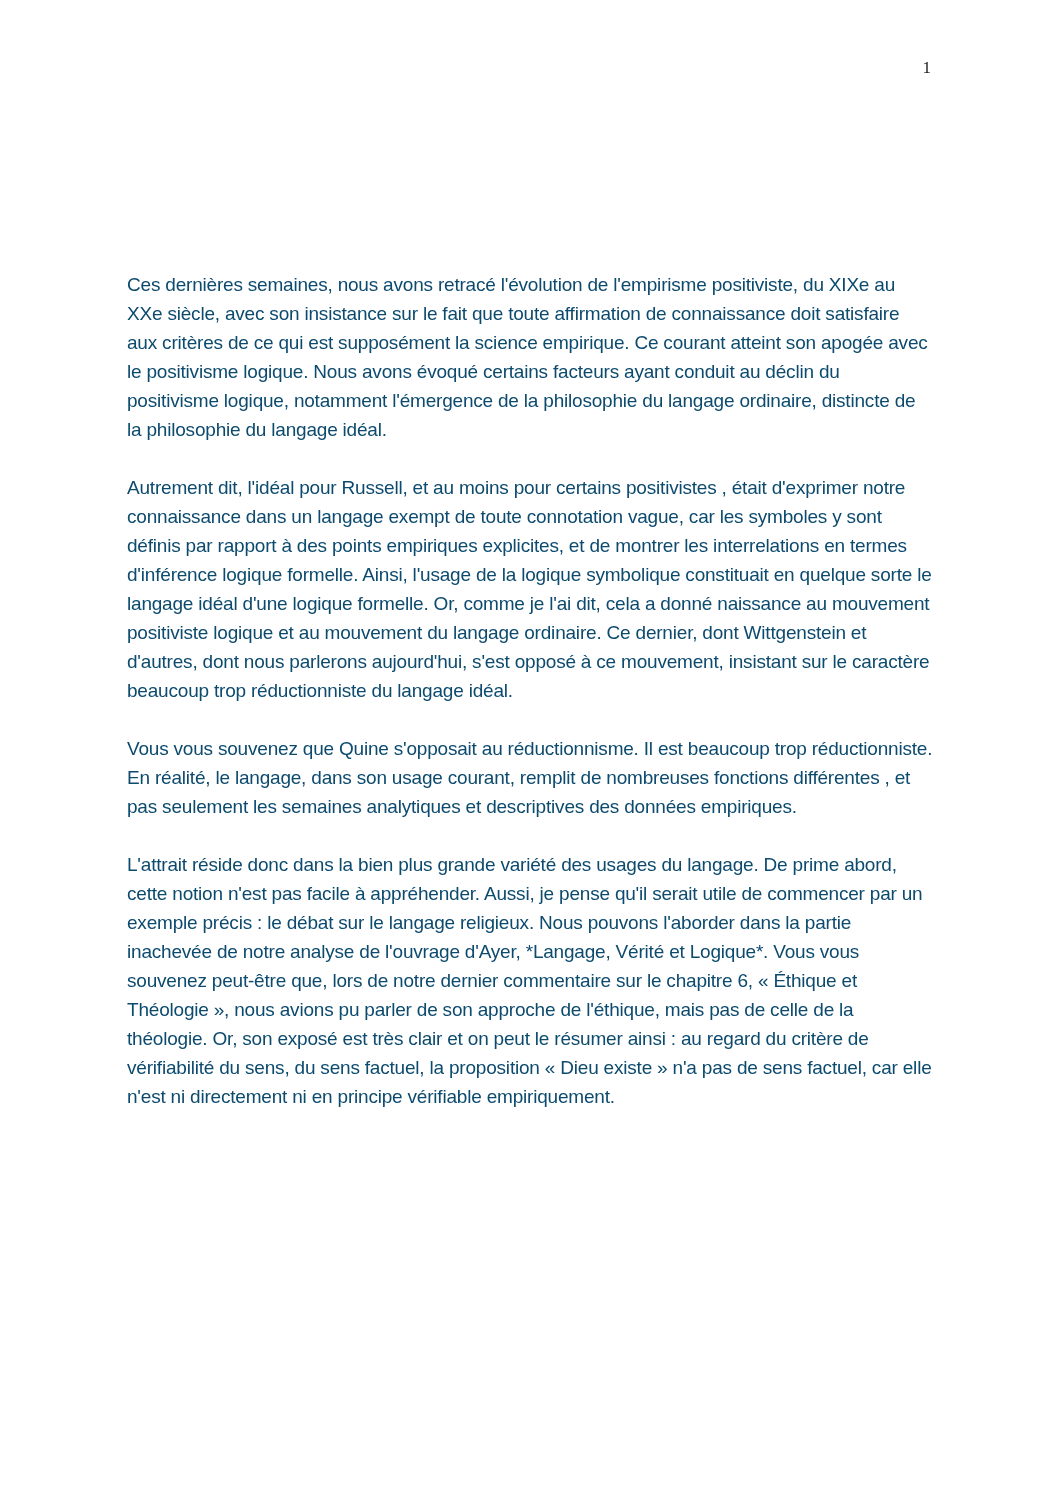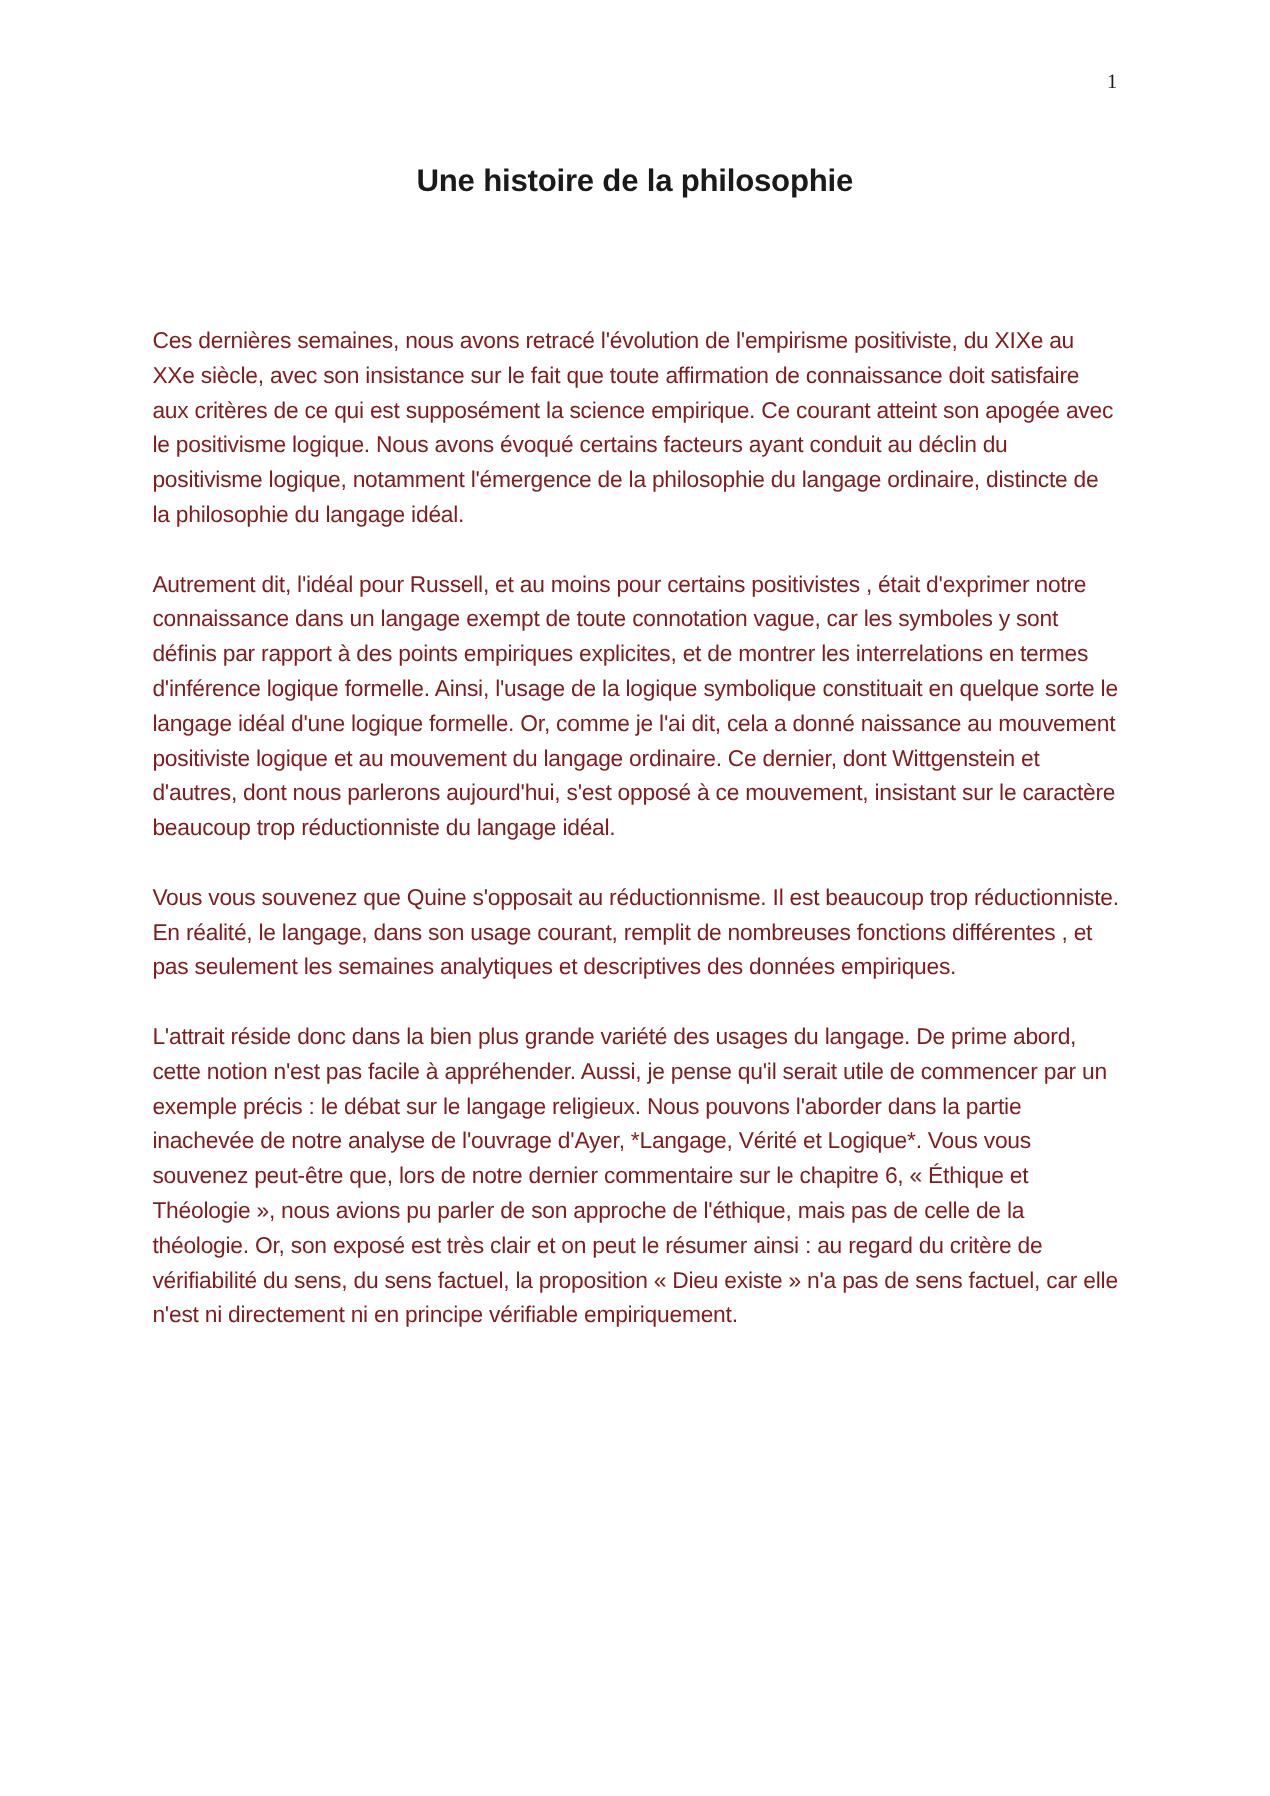--- a/index.html
+++ b/index.html
@@ -45,33 +45,32 @@
     top: 270px;
     left: 127px;
     width: 806px;
   }
 
   .content p {
     font-size: 19px;
     line-height: 29px;
     letter-spacing: -0.2px;
     margin-bottom: 29px;
-    color: #7f1d1d;
+    color: #0c4a6e;
     text-align: left;
   }
 </style>
 </head>
 <body>
 
 <div class="page">
 
   <div class="page-number">1</div>
 
   <div class="title-block">
-    <div class="title-line">Une histoire de la philosophie</div>
   </div>
 
   <div class="content">
     <p>Ces dernières semaines, nous avons retracé l'évolution de l'empirisme positiviste, du XIXe au XXe siècle, avec son insistance sur le fait que toute affirmation de connaissance doit satisfaire aux critères de ce qui est supposément la science empirique. Ce courant atteint son apogée avec le positivisme logique. Nous avons évoqué certains facteurs ayant conduit au déclin du positivisme logique, notamment l'émergence de la philosophie du langage ordinaire, distincte de la philosophie du langage idéal.</p>
     <p>Autrement dit, l'idéal pour Russell, et au moins pour certains positivistes , était d'exprimer notre connaissance dans un langage exempt de toute connotation vague, car les symboles y sont définis par rapport à des points empiriques explicites, et de montrer les interrelations en termes d'inférence logique formelle. Ainsi, l'usage de la logique symbolique constituait en quelque sorte le langage idéal d'une logique formelle. Or, comme je l'ai dit, cela a donné naissance au mouvement positiviste logique et au mouvement du langage ordinaire. Ce dernier, dont Wittgenstein et d'autres, dont nous parlerons aujourd'hui, s'est opposé à ce mouvement, insistant sur le caractère beaucoup trop réductionniste du langage idéal.</p>
     <p>Vous vous souvenez que Quine s'opposait au réductionnisme. Il est beaucoup trop réductionniste. En réalité, le langage, dans son usage courant, remplit de nombreuses fonctions différentes , et pas seulement les semaines analytiques et descriptives des données empiriques.</p>
     <p>L'attrait réside donc dans la bien plus grande variété des usages du langage. De prime abord, cette notion n'est pas facile à appréhender. Aussi, je pense qu'il serait utile de commencer par un exemple précis : le débat sur le langage religieux. Nous pouvons l'aborder dans la partie inachevée de notre analyse de l'ouvrage d'Ayer, *Langage, Vérité et Logique*. Vous vous souvenez peut-être que, lors de notre dernier commentaire sur le chapitre 6, « Éthique et Théologie », nous avions pu parler de son approche de l'éthique, mais pas de celle de la théologie. Or, son exposé est très clair et on peut le résumer ainsi : au regard du critère de vérifiabilité du sens, du sens factuel, la proposition « Dieu existe » n'a pas de sens factuel, car elle n'est ni directement ni en principe vérifiable empiriquement.</p>
   </div>
 
 </div>

